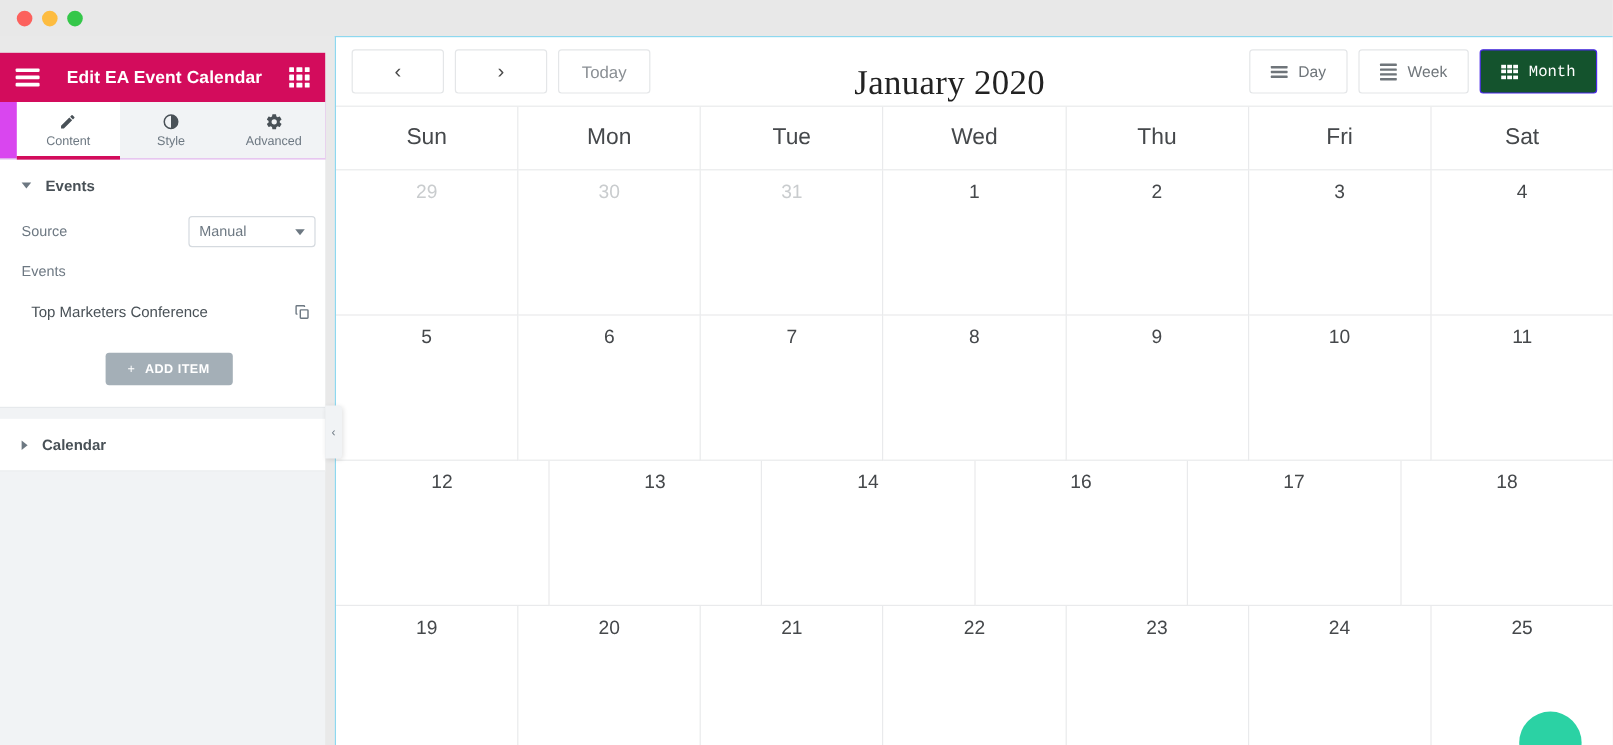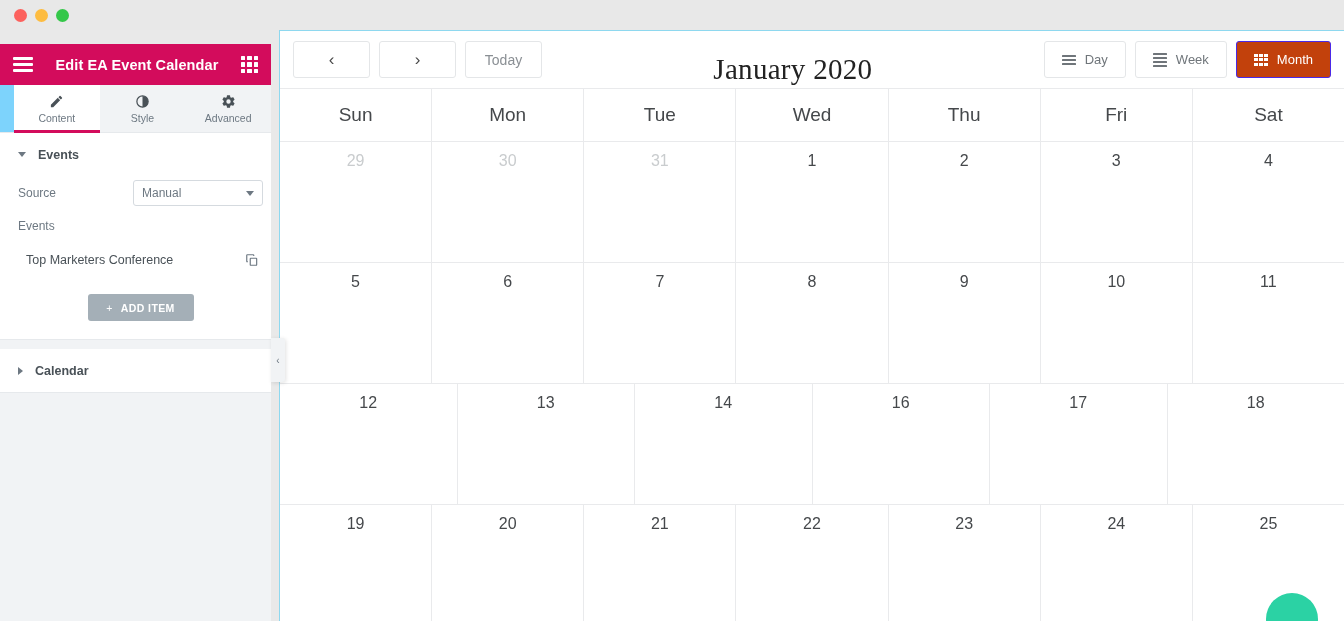--- a/index.html
+++ b/index.html
@@ -48,21 +48,21 @@
   .hamburger { width: 20px; display: flex; flex-direction: column; gap: 3.5px; cursor: pointer; }
   .hamburger i { display: block; height: 2.5px; background: #fff; border-radius: 1px; }
   .grid-icon {
     width: 17px; height: 17px; cursor: pointer;
     display: grid; grid-template-columns: repeat(3, 1fr); grid-template-rows: repeat(3, 1fr);
     gap: 2px;
   }
   .grid-icon i { display: block; background: #fff; border-radius: .5px; }
 
   .panel-tabs {
-    height: 48px; background: #7dd3fc;
+    height: 48px; background: #d946ef;
     display: flex; flex: none;
     border-bottom: 1px solid #e6e9ec;
     padding-left: 14px;
   }
   .panel-tab {
     flex: 1; display: flex; flex-direction: column;
     align-items: center; justify-content: center; gap: 3px;
     cursor: pointer; position: relative;
     color: #6d7882; font-size: 10.5px;
     background: #f1f3f5;
@@ -87,21 +87,21 @@
   .caret.down { border-left: 4.5px solid transparent; border-right: 4.5px solid transparent; border-top: 5px solid #6d7882; }
   .caret.right { border-top: 4.5px solid transparent; border-bottom: 4.5px solid transparent; border-left: 5px solid #6d7882; }
 
   .section-body { padding: 4px 8px 18px 18px; }
   .ctrl-row {
     display: flex; align-items: center; justify-content: space-between;
     margin-bottom: 13px;
   }
   .ctrl-label { font-size: 12px; color: #6d7882; }
   .select-box {
-    width: 130px; height: 26px;
+    width: 106px; height: 26px;
     border: 1px solid #d5dadf; border-radius: 3px;
     background: #fff; display: flex; align-items: center;
     padding: 0 8px; cursor: pointer;
     font-size: 12px; color: #6d7882;
   }
   .select-box .val { flex: 1; }
   .select-caret { width: 0; height: 0; border-left: 4.5px solid transparent; border-right: 4.5px solid transparent; border-top: 5px solid #6d7882; }
 
   .field-label { font-size: 12px; color: #6d7882; margin-bottom: 14px; }
 
@@ -169,21 +169,21 @@
   }
   .tb-right { display: flex; gap: 9px; }
   .view-btn {
     height: 37px; padding: 0 17px;
     border: 1px solid #e4e6e8; background: #fff;
     border-radius: 3px; cursor: pointer;
     display: flex; align-items: center; gap: 9px;
     font-size: 13px; color: #6f757a;
     font-family: "Liberation Sans", sans-serif;
   }
-  .view-btn.active { background: #c2410c; border-color: #4a29e8; color: #fff; }
+  .view-btn.active { background: #14532d; border-color: #4a29e8; color: #fff; font-family: Liberation Mono, monospace; }
   .vicon { display: flex; flex-direction: column; gap: 2px; width: 14px; }
   .vicon i { height: 2px; background: currentColor; display: block; border-radius: .5px; }
   .vicon.week i:nth-child(odd) { width: 14px; }
   .vicon.week i:nth-child(even) { width: 14px; }
   .gicon {
     width: 14px; height: 12px;
     display: grid; grid-template-columns: repeat(3,1fr); grid-template-rows: repeat(3,1fr);
     gap: 1.5px;
   }
   .gicon i { background: currentColor; display: block; }

